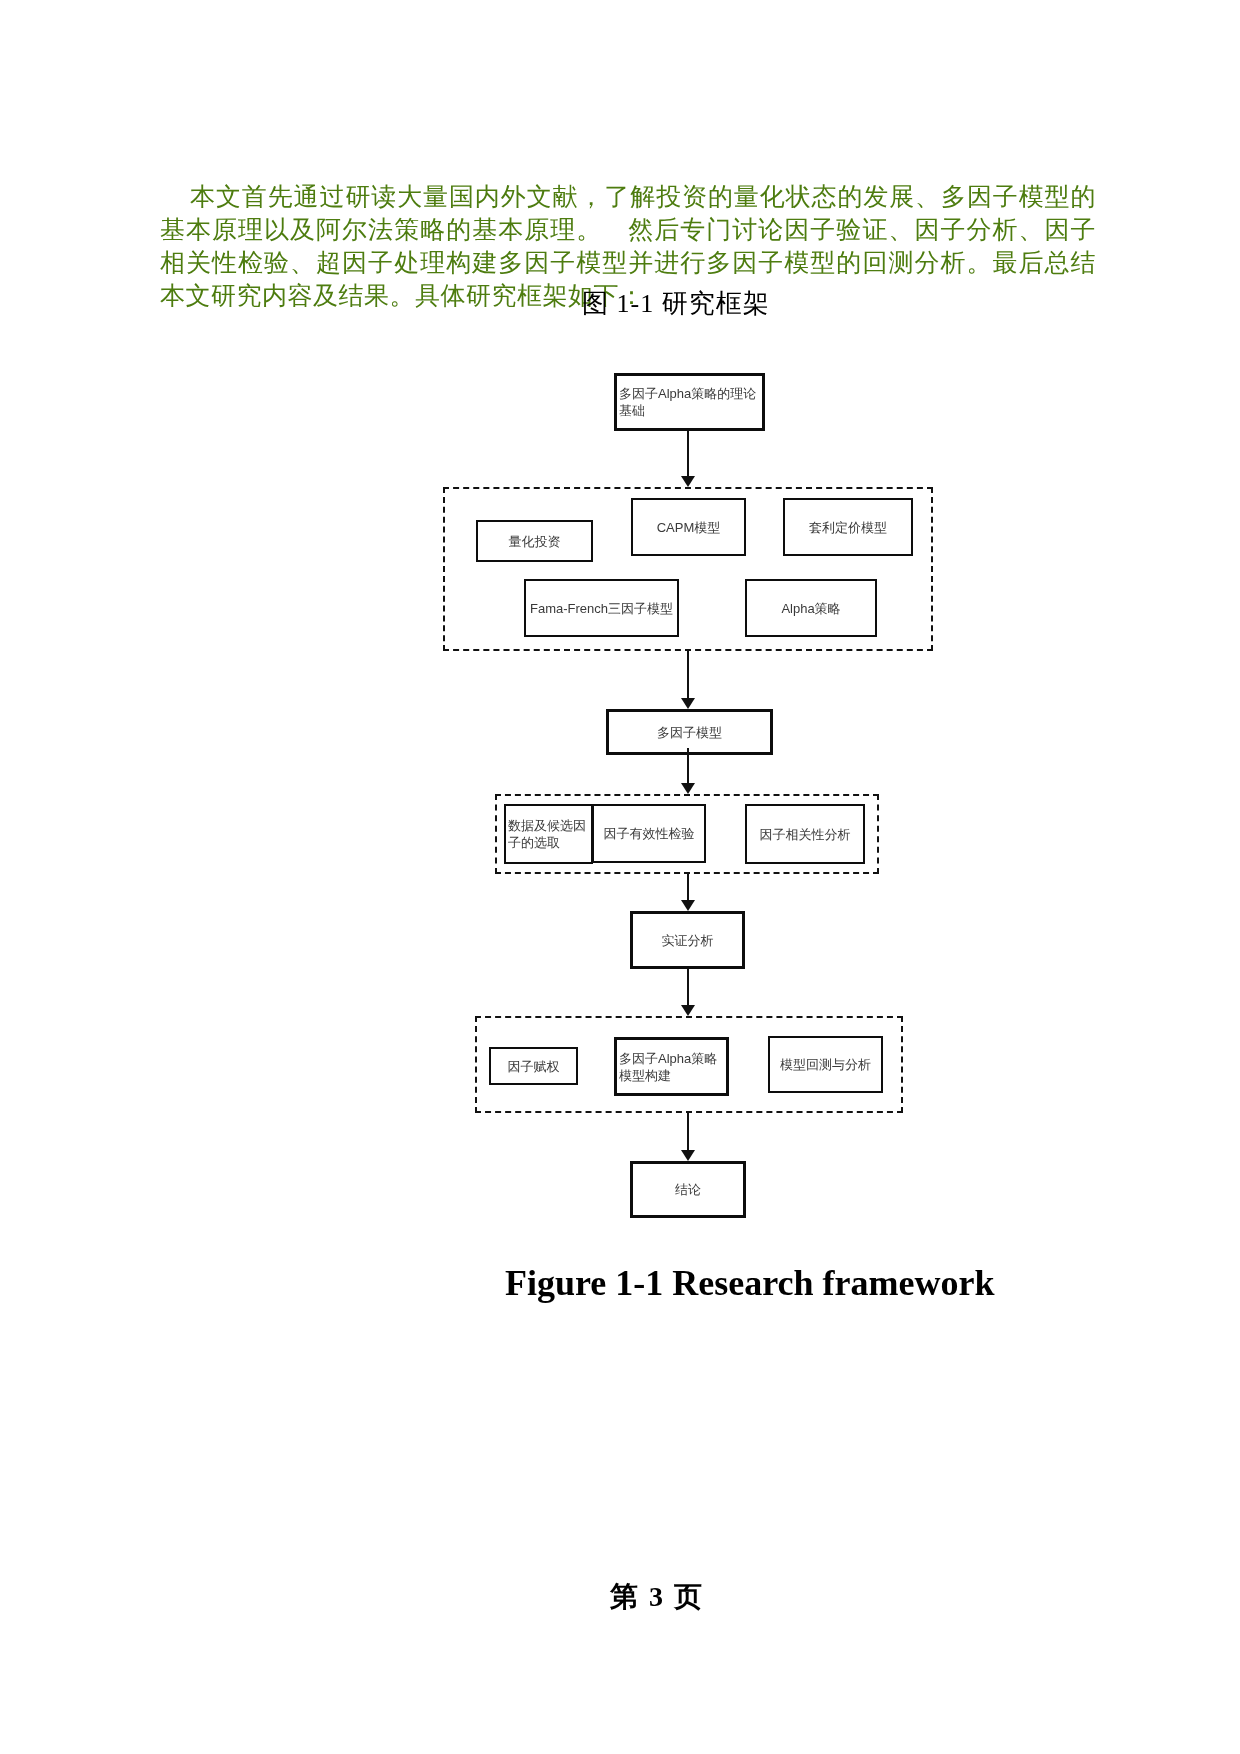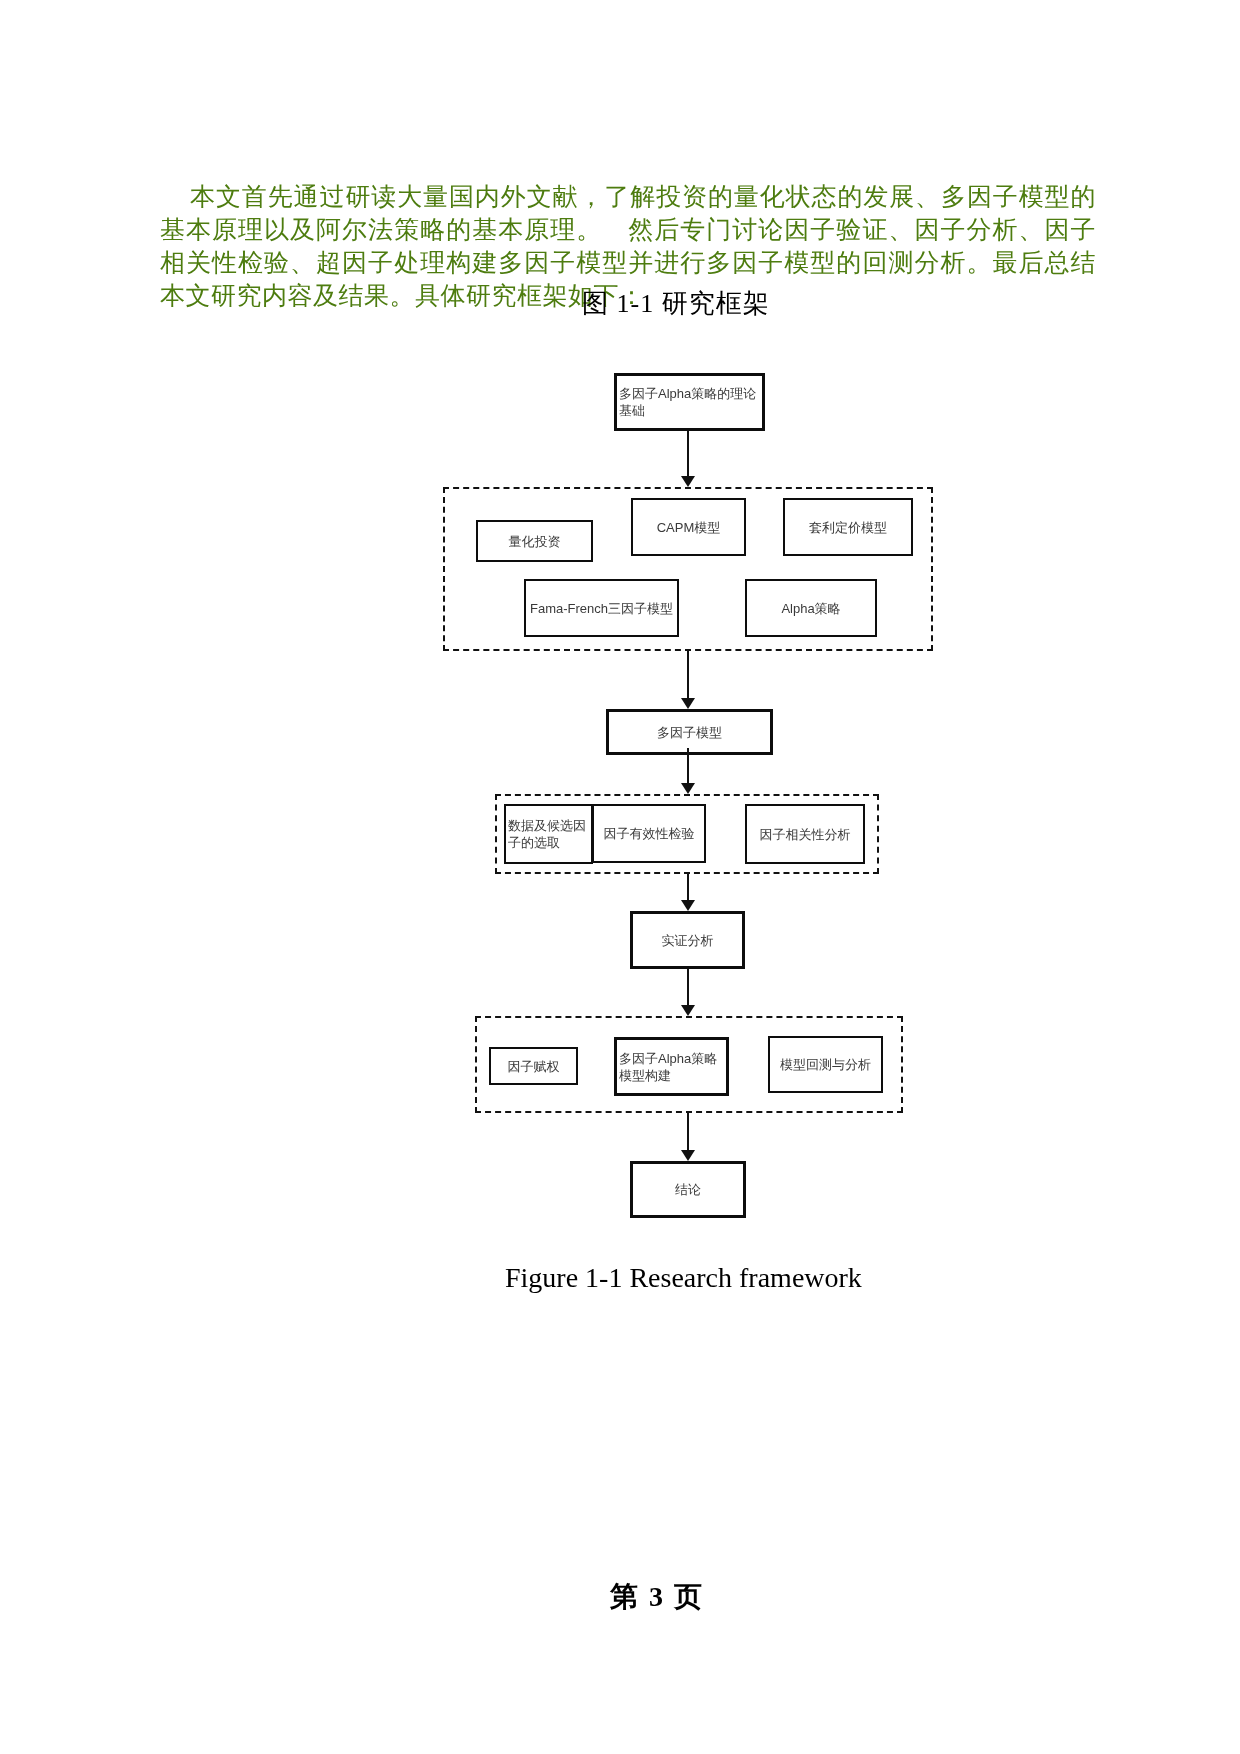--- a/index.html
+++ b/index.html
@@ -30,23 +30,24 @@
     position: absolute;
     left: 582px; top: 286px;
     font-size: 26px;
     color: #000;
     letter-spacing: 1px;
     white-space: nowrap;
   }
   .fig-caption-en {
     position: absolute;
     left: 505px; top: 1262px;
-    font-size: 28px;
+    font-size: 36px;
     color: #000;
     white-space: nowrap;
+    font-weight: bold;
   }
   .footer-page-num {
     position: absolute;
     left: 610px; top: 1578px;
     font-size: 28px;
     font-weight: bold;
     letter-spacing: 2px;
     white-space: nowrap;
   }
 

